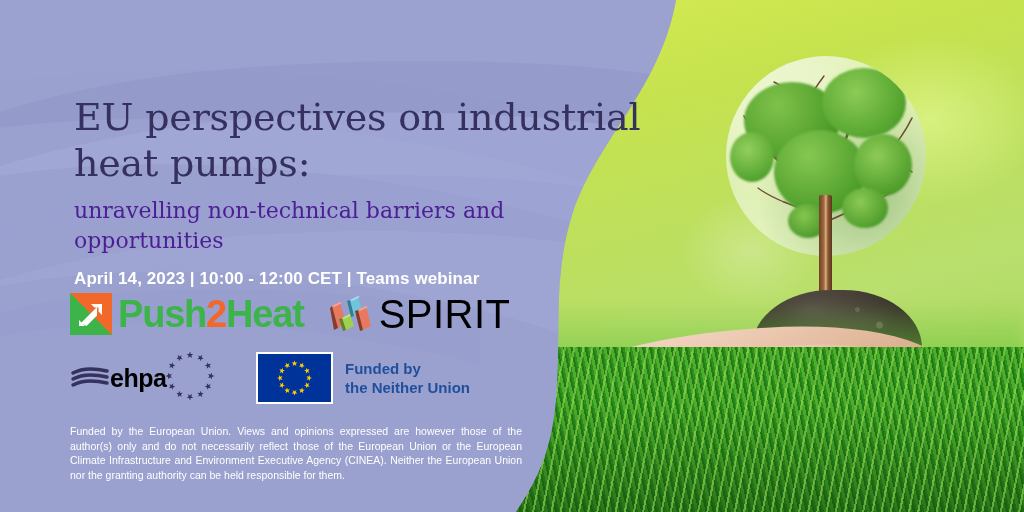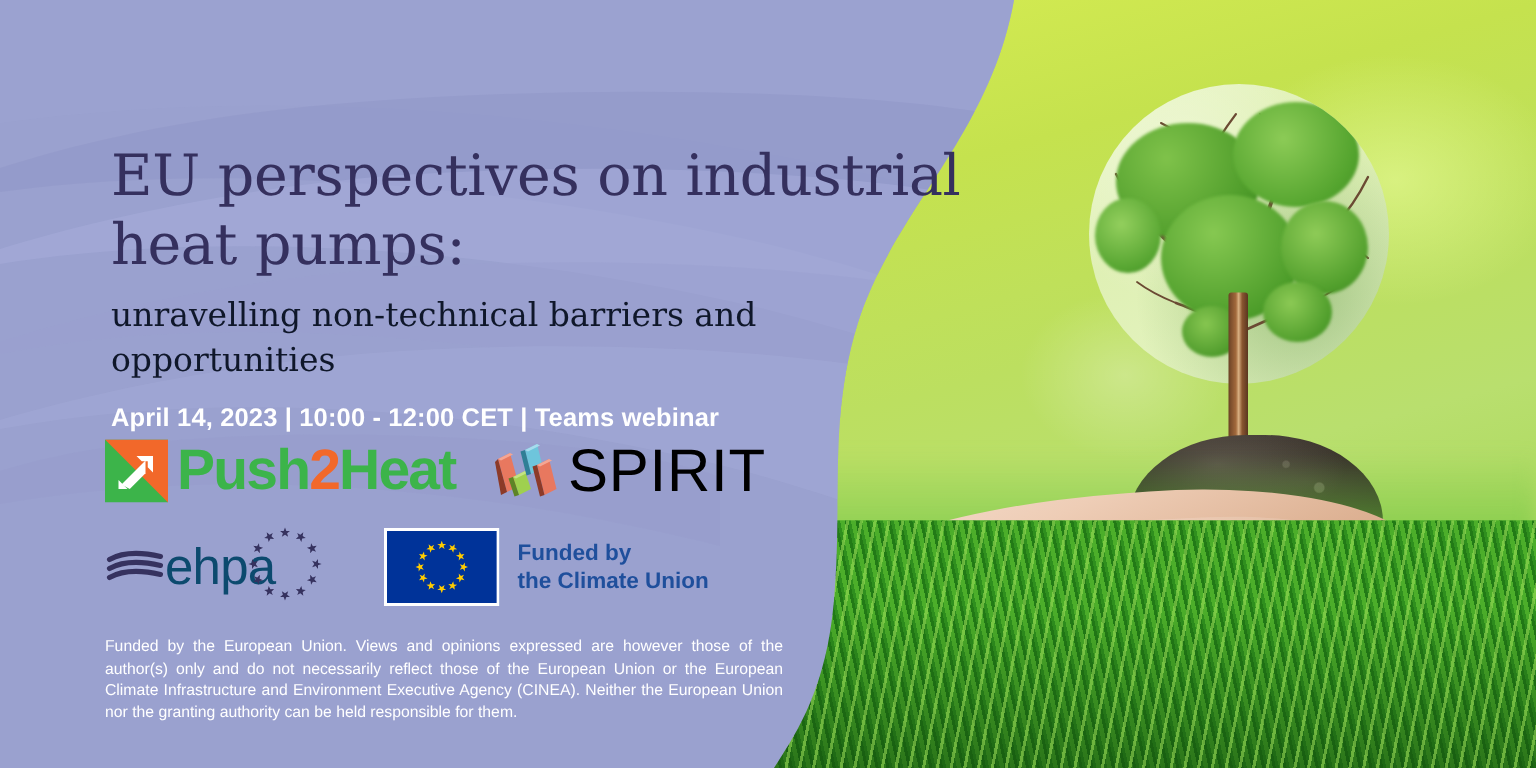--- a/index.html
+++ b/index.html
@@ -106,21 +106,21 @@
 
   .title{
     position:absolute;left:74px;top:94px;width:580px;
     font-family:"DejaVu Serif","Liberation Serif",serif;
     font-size:38px;line-height:46px;font-weight:400;color:#35305e;
     letter-spacing:-.2px;
   }
   .subtitle{
     position:absolute;left:74px;top:196px;width:500px;
     font-family:"DejaVu Serif","Liberation Serif",serif;
-    font-size:22px;line-height:30px;font-weight:400;color:#0f172a;
+    font-size:22px;line-height:30px;font-weight:400;color:#4c1d95;
   }
   .when{
     position:absolute;left:74px;top:269px;
     font-family:"Liberation Sans",sans-serif;
     font-size:17px;font-weight:700;color:#ffffff;letter-spacing:.1px;
     white-space:nowrap;
   }
 
   
   .logo-row-1{position:absolute;left:70px;top:293px;display:flex;align-items:center;gap:26px;}
@@ -139,21 +139,21 @@
     font-family:"Liberation Sans",sans-serif;
     font-size:40px;font-weight:400;letter-spacing:.5px;color:#000000;line-height:1;
   }
 
   
   .logo-row-2{position:absolute;left:70px;top:352px;display:flex;align-items:center;gap:36px;}
   .ehpa{position:relative;display:flex;align-items:center;width:150px;height:46px;}
   .ehpa-waves{width:40px;height:24px;flex:none;}
   .ehpa-text{
     font-family:"Liberation Sans",sans-serif;
-    font-size:34px;font-weight:400;color:#0c4a6e;line-height:1;letter-spacing:-.5px;
+    font-size:25px;font-weight:700;color:#000000;line-height:1;letter-spacing:-.5px;
   }
   .ehpa-stars{position:absolute;left:92px;top:-4px;width:56px;height:50px;}
 
   .eu-badge{display:flex;align-items:center;gap:12px;}
   .eu-flag{width:77px;height:52px;flex:none;background:#003399;border:2px solid #ffffff;position:relative;box-sizing:border-box;}
   .eu-text{
     font-family:"Liberation Sans",sans-serif;
     font-size:15px;font-weight:700;line-height:19px;color:#1f4f9c;
     white-space:nowrap;
   }
@@ -403,20 +403,20 @@
                   </g>
                 <g transform="rotate(330) translate(0,-14.5)">
                     <polygon points="0,-3 0.8,-0.9 3,-0.9 1.2,0.4 1.9,2.5 0,1.2 -1.9,2.5 -1.2,0.4 -3,-0.9 -0.8,-0.9"></polygon>
                   </g>
               </g>
             </g>
           </svg>
         </span>
         <span class="eu-text">
           <span>Funded by</span><br>
-          <span>the Climate Union</span>
+          <span>the Neither Union</span>
         </span>
       </div>
     </div>
 
     <div class="disclaimer">Funded by the European Union. Views and opinions expressed are however those of the author(s) only and do not necessarily reflect those of the European Union or the European Climate Infrastructure and Environment Executive Agency (CINEA). Neither the European Union nor the granting authority can be held responsible for them.</div>
   </div>
 </div>
 
 </body></html>

